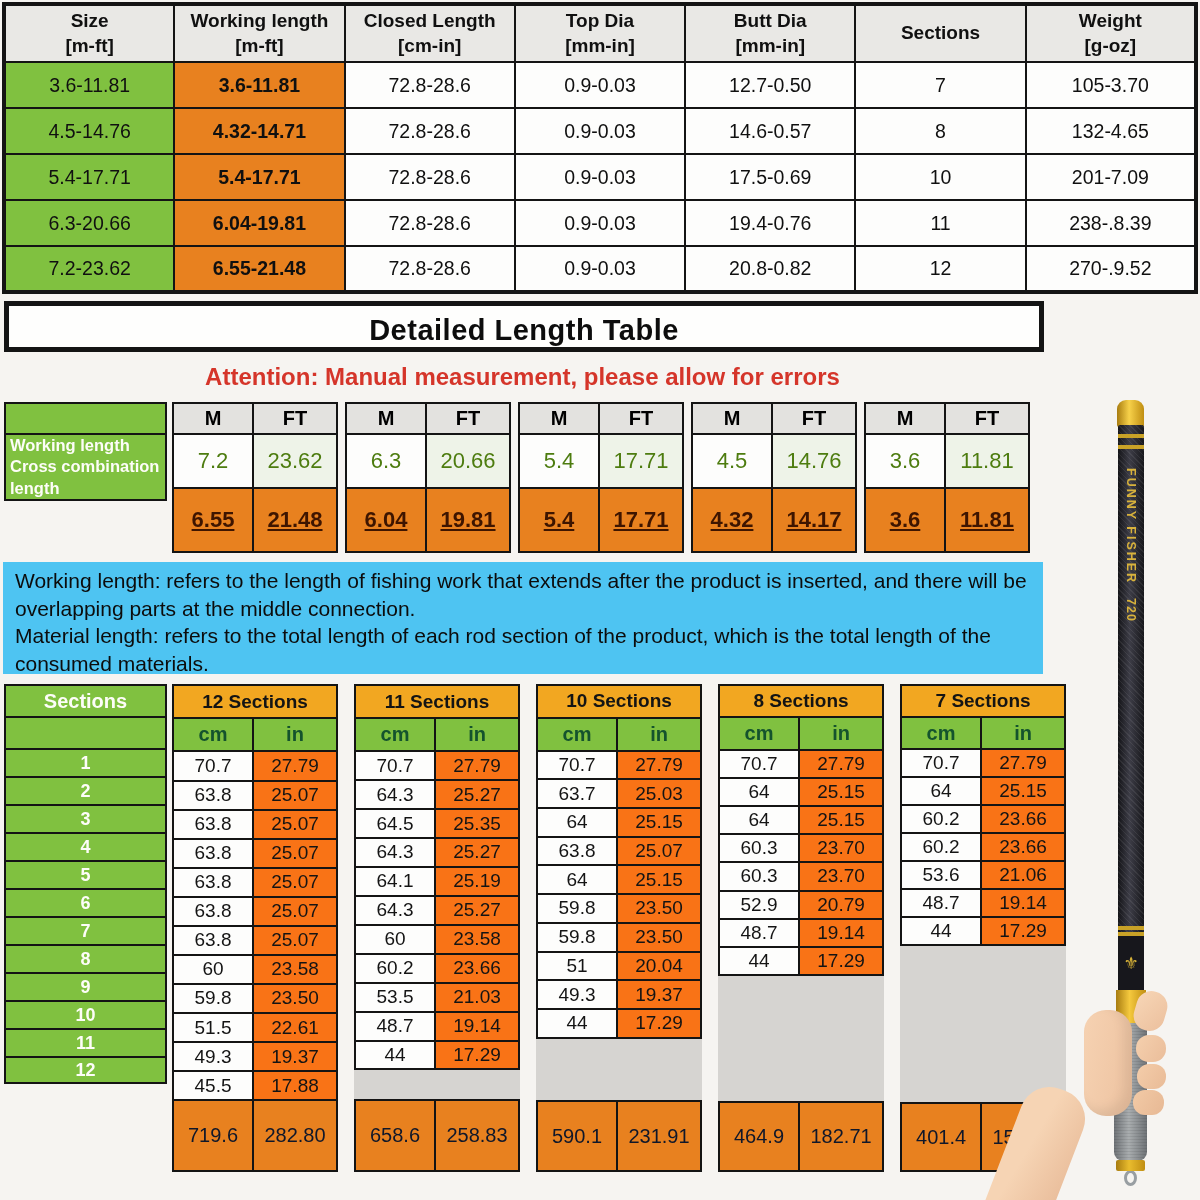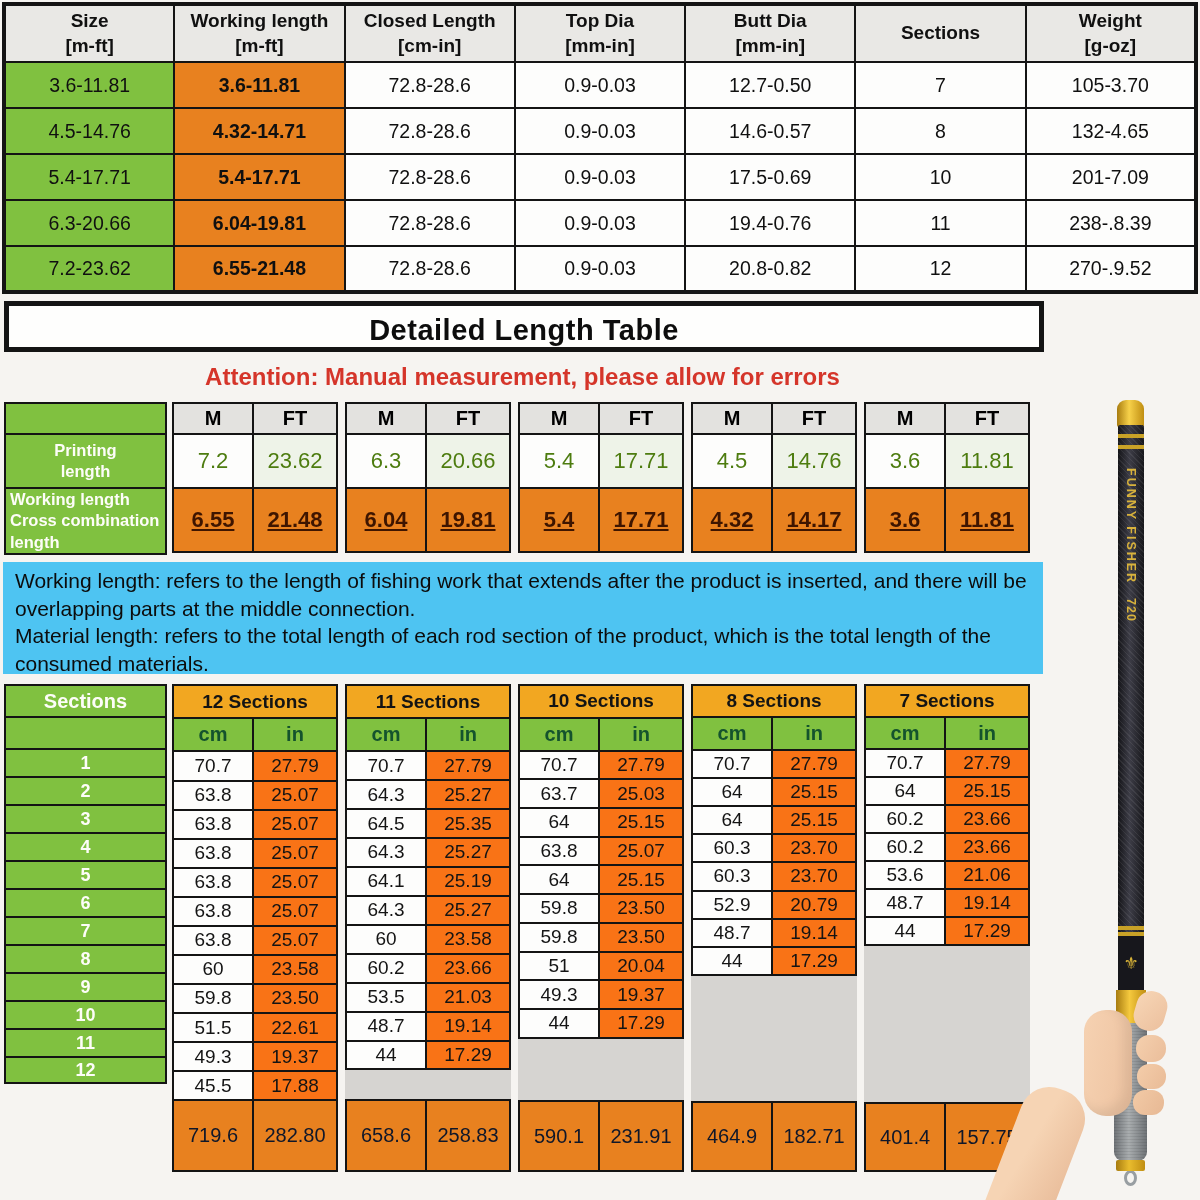--- a/index.html
+++ b/index.html
@@ -56,21 +56,21 @@
           background:#4ec4f2; padding:5px 12px 0 12px; }
   .info-line { font-size:21px; color:#0c0c0c; line-height:1.32; }
 
   
   .st-label { width:163px; margin-right:5px; }
   .st-label td { background:#80c140; color:#fdfdf8; font-weight:bold; }
   .st-label tr.h td { height:32px; font-size:20px; }
   .st-label tr.b td { height:32px; }
   .st-label tr.n td { height:28px; font-size:18px; }
   .st-label tr.t td { height:70px; font-size:21px; white-space:pre-line; line-height:1.25; }
-  table.st-g { width:166px; margin-right:7px; }
+  table.st-g { width:166px; margin-right:16px; }
   .st-g col.cm { width:80px; } .st-g col.in { width:86px; }
   .st-g tr.st-h td { height:32px; background:#f2a721; font-size:19px; font-weight:bold; color:#141414; }
   .st-g tr.st-u td { height:32px; background:#80c140; font-size:20px; font-weight:bold; color:#14532d; }
   .st-g tr.st-r td { height:28px; font-size:19px; color:#141414; }
   .st-g tr.st-r td.in { background:#f97316; }
   .st-g tr.st-gray td { background:#d6d4d1; border-left:0; border-right:0; }
   .st-g tr.st-t td { height:70px; background:#e8811f; font-size:20px; font-weight:normal; color:#0f172a; }
 
   
   .rod-part { position:absolute; }
@@ -193,24 +193,20 @@
   </div>
 
   <div class="attention">Attention: Manual measurement, please allow for errors</div>
 
   <div class="grp-row" style="left:4px; top:402px;">
     <table class="grid lt-label">
       <tbody>
           <tr class="r0">
             <td></td>
           </tr>
-      <tr class="r1">
-            <td>Printing
-length</td>
-          </tr>
       <tr class="r2">
             <td>Working length
 Cross combination
 length</td>
           </tr>
     </tbody>
       </table>
     <div id="lt-groups" style="display:flex;">
   <table class="grid lt-g">
     <colgroup>

